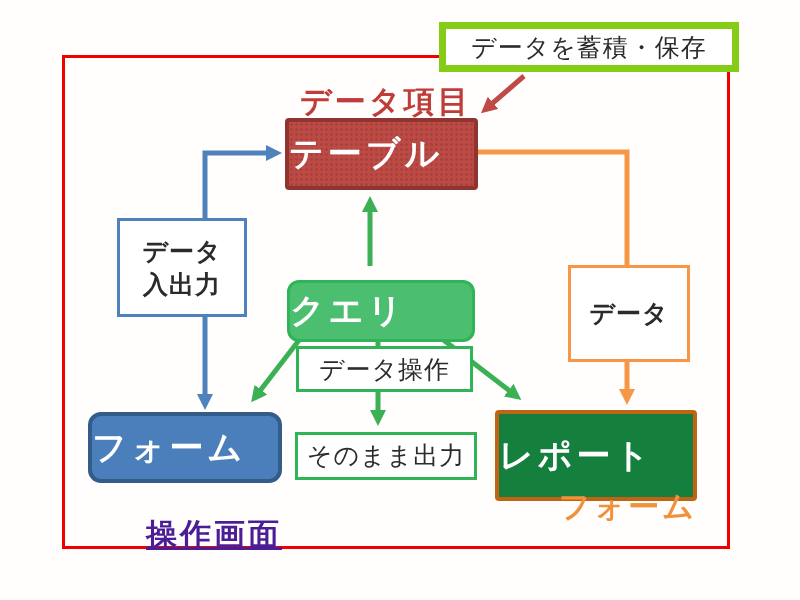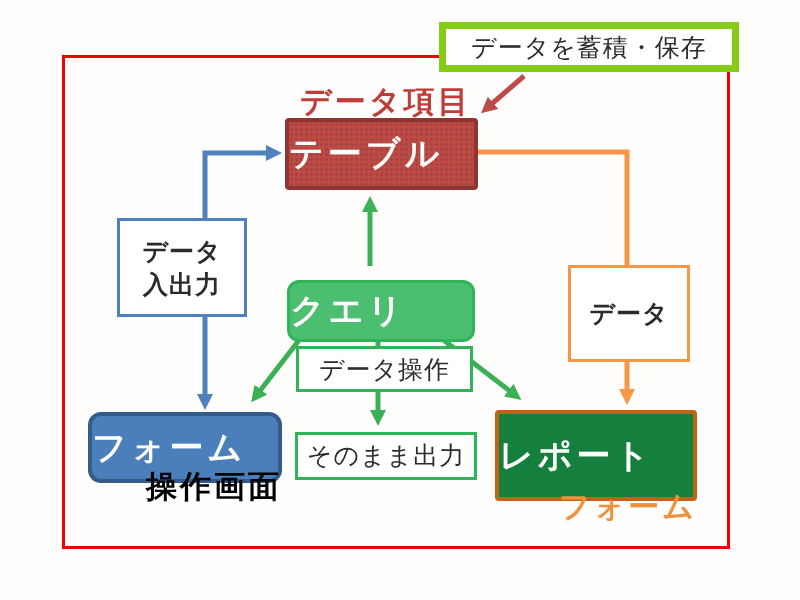--- a/index.html
+++ b/index.html
@@ -57,21 +57,21 @@
     left:495px;top:410px;width:202px;height:91px;
     background:#15803d;border:4px solid #bf6414;
   }
 
   
   .caption{
     z-index:3;font-weight:bold;font-size:31px;letter-spacing:3px;
     text-align:right;white-space:nowrap;
   }
   .caption.table-cap{left:300px;top:81px;width:160px;color:#bf3c38;}
-  .caption.form-cap{left:88px;top:466px;width:194px;color:#000000;}
+  .caption.form-cap{left:88px;top:514px;width:194px;color:#4c1d95;text-decoration:underline;}
   .caption.report-cap{left:495px;top:486px;width:202px;color:#f0913b;}
 
   
   .lb-io{left:117px;top:218px;width:130px;height:99px;}
   .lb-op{left:400px;top:200px;width:177px;height:52px;}
   .lb-result{left:296px;top:346px;width:177px;height:46px;}
   .lb-direct{left:295px;top:432px;width:182px;height:48px;font-family:Liberation Serif, serif;}
   .lb-print{left:568px;top:265px;width:122px;height:97px;}
   .note-top{left:395px;top:22px;width:300px;height:50px;z-index:4;font-size:25px;}
   .note-bottom{left:255px;top:535px;width:270px;height:42px;z-index:4;font-size:24px;}

